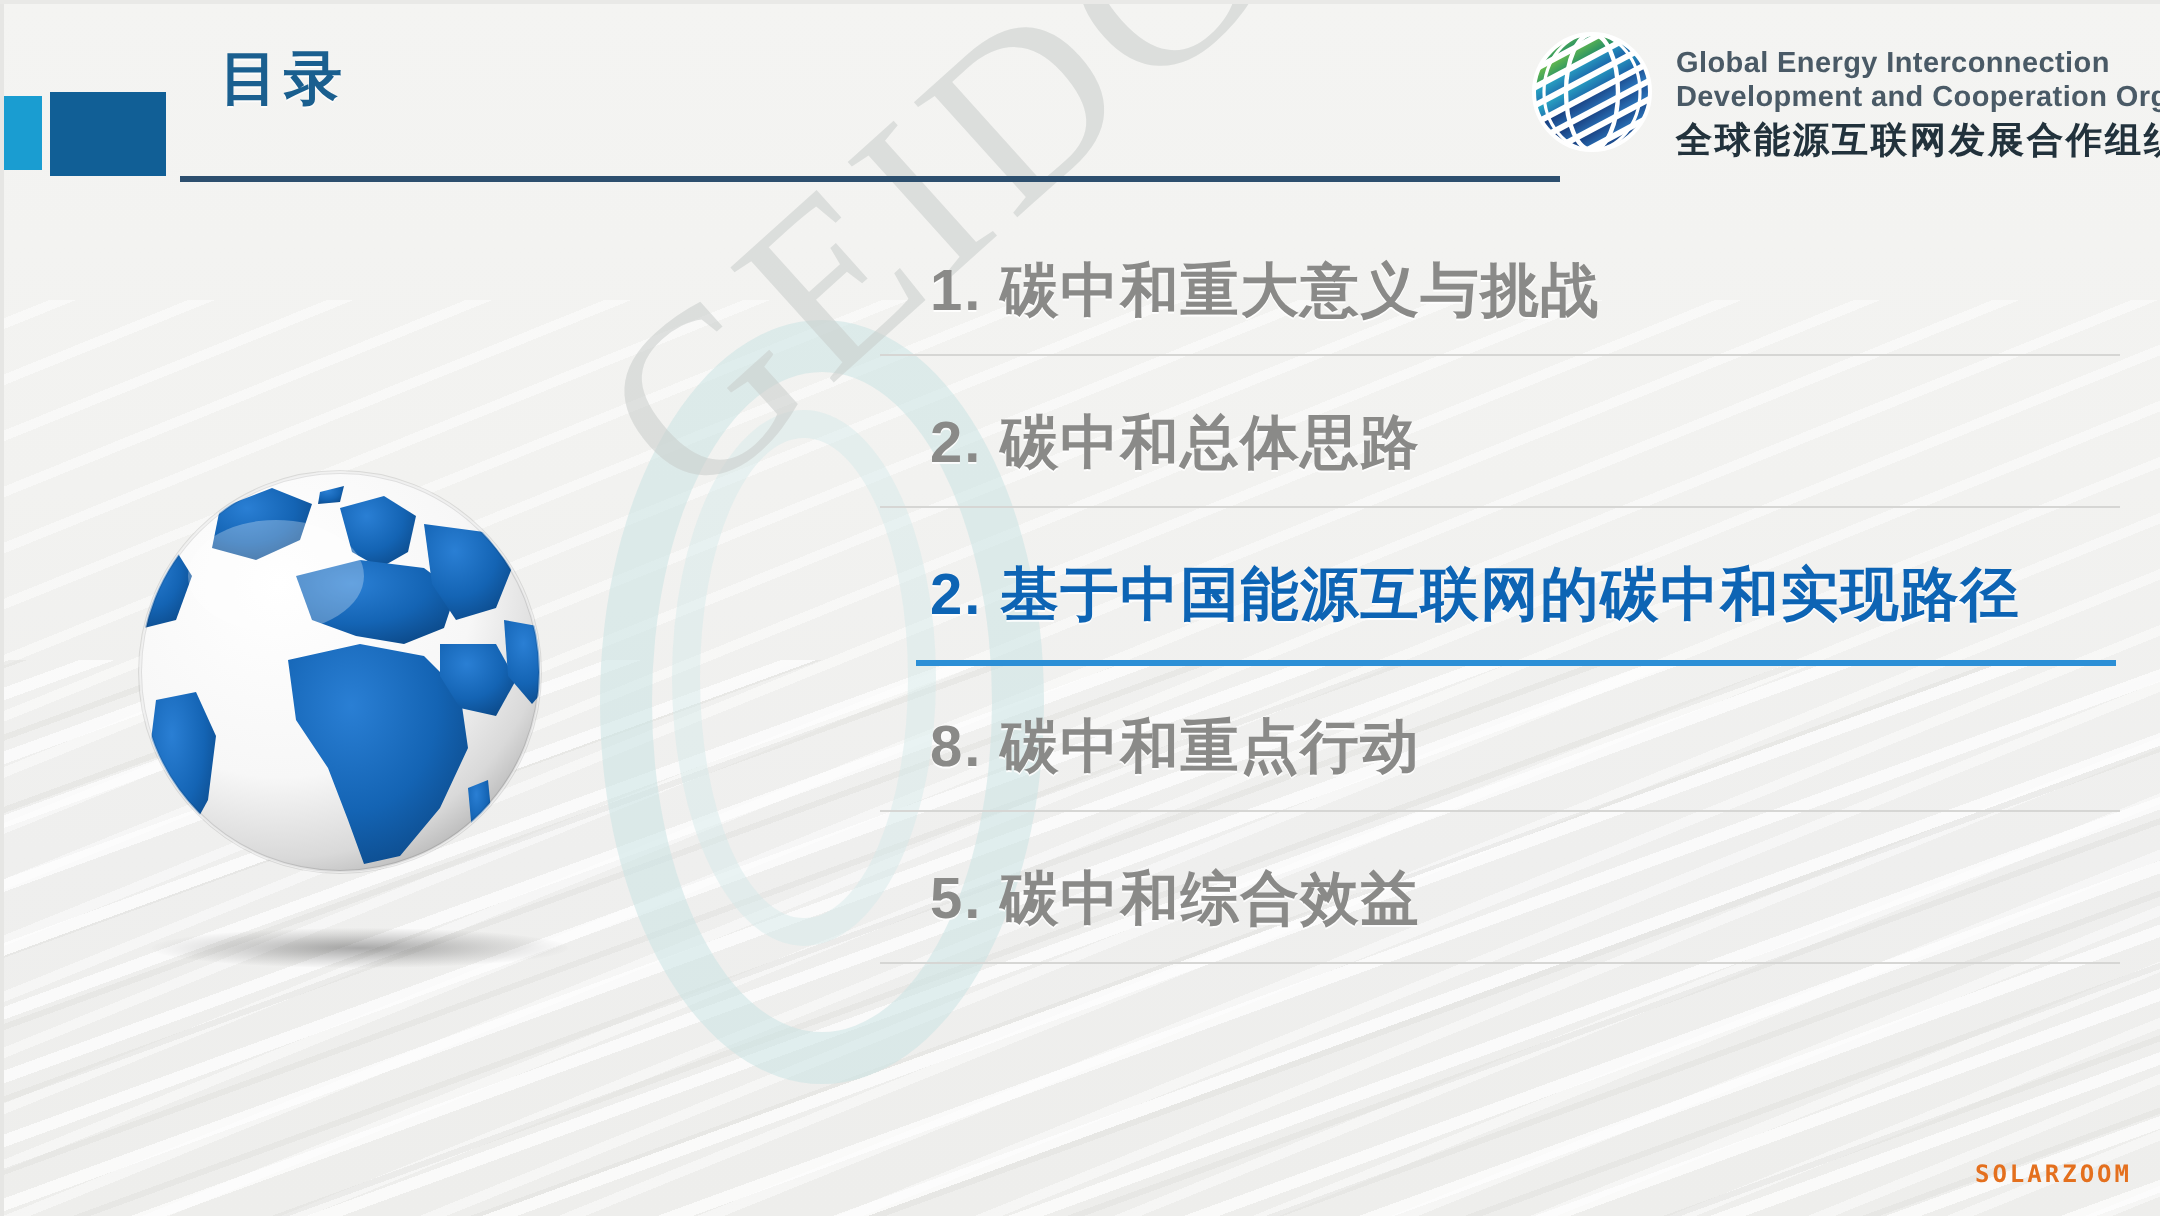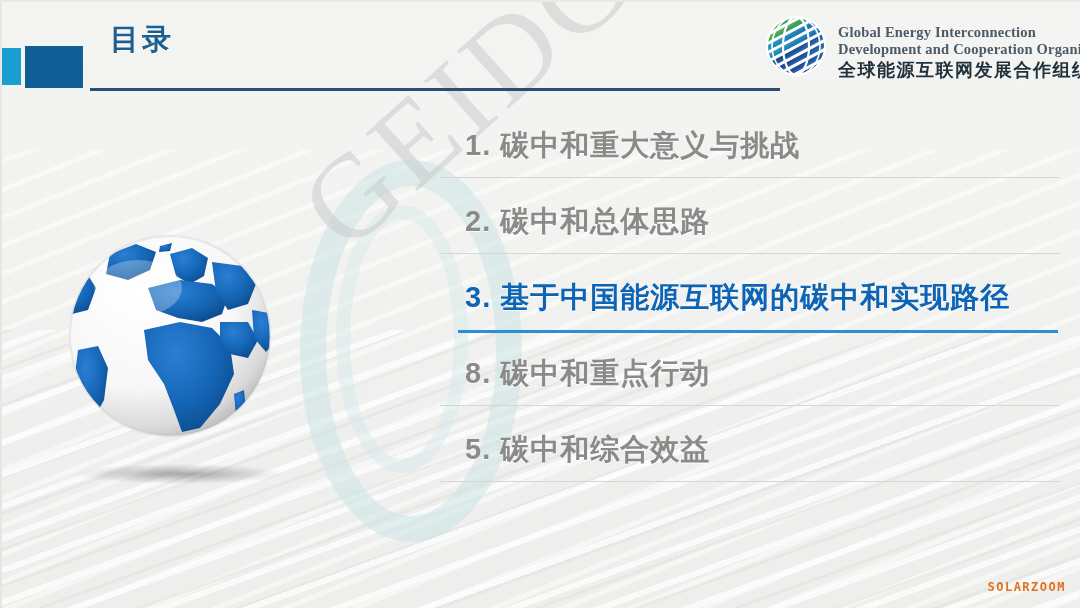--- a/index.html
+++ b/index.html
@@ -63,21 +63,21 @@
   .hdr-rule{
     position:absolute;left:90px;top:88px;width:690px;height:3px;
     background:#2d4f6e;
   }
 
   
   .logo{position:absolute;left:762px;top:8px;width:312px;height:78px;}
   .logo-mark{position:absolute;left:0;top:4px;width:68px;height:68px;}
   .logo-en1,.logo-en2{
     position:absolute;left:76px;color:#4a5a66;
-    font-family:Liberation Serif, serif;
+    font-family:Liberation Sans, sans-serif;
     font-size:14.5px;font-weight:bold;letter-spacing:.2px;white-space:nowrap;
   }
   .logo-en1{top:16px;}
   .logo-en2{top:33px;}
   .logo-cn{
     position:absolute;left:76px;top:50px;color:#22323c;
     font-size:18px;font-weight:bold;letter-spacing:1.5px;white-space:nowrap;
   }
 
   
@@ -250,21 +250,21 @@
   <div class="menu">
     <div class="mi">
       <div class="mi-label">1. 碳中和重大意义与挑战</div>
       <div class="mi-rule"></div>
     </div>
     <div class="mi">
       <div class="mi-label">2. 碳中和总体思路</div>
       <div class="mi-rule"></div>
     </div>
     <div class="mi active">
-      <div class="mi-label">3. 基于中国能源互联网的碳中和实现路径</div>
+      <div class="mi-label">2. 基于中国能源互联网的碳中和实现路径</div>
       <div class="mi-rule"></div>
     </div>
     <div class="mi">
       <div class="mi-label">8. 碳中和重点行动</div>
       <div class="mi-rule"></div>
     </div>
     <div class="mi">
       <div class="mi-label">5. 碳中和综合效益</div>
       <div class="mi-rule"></div>
     </div>

